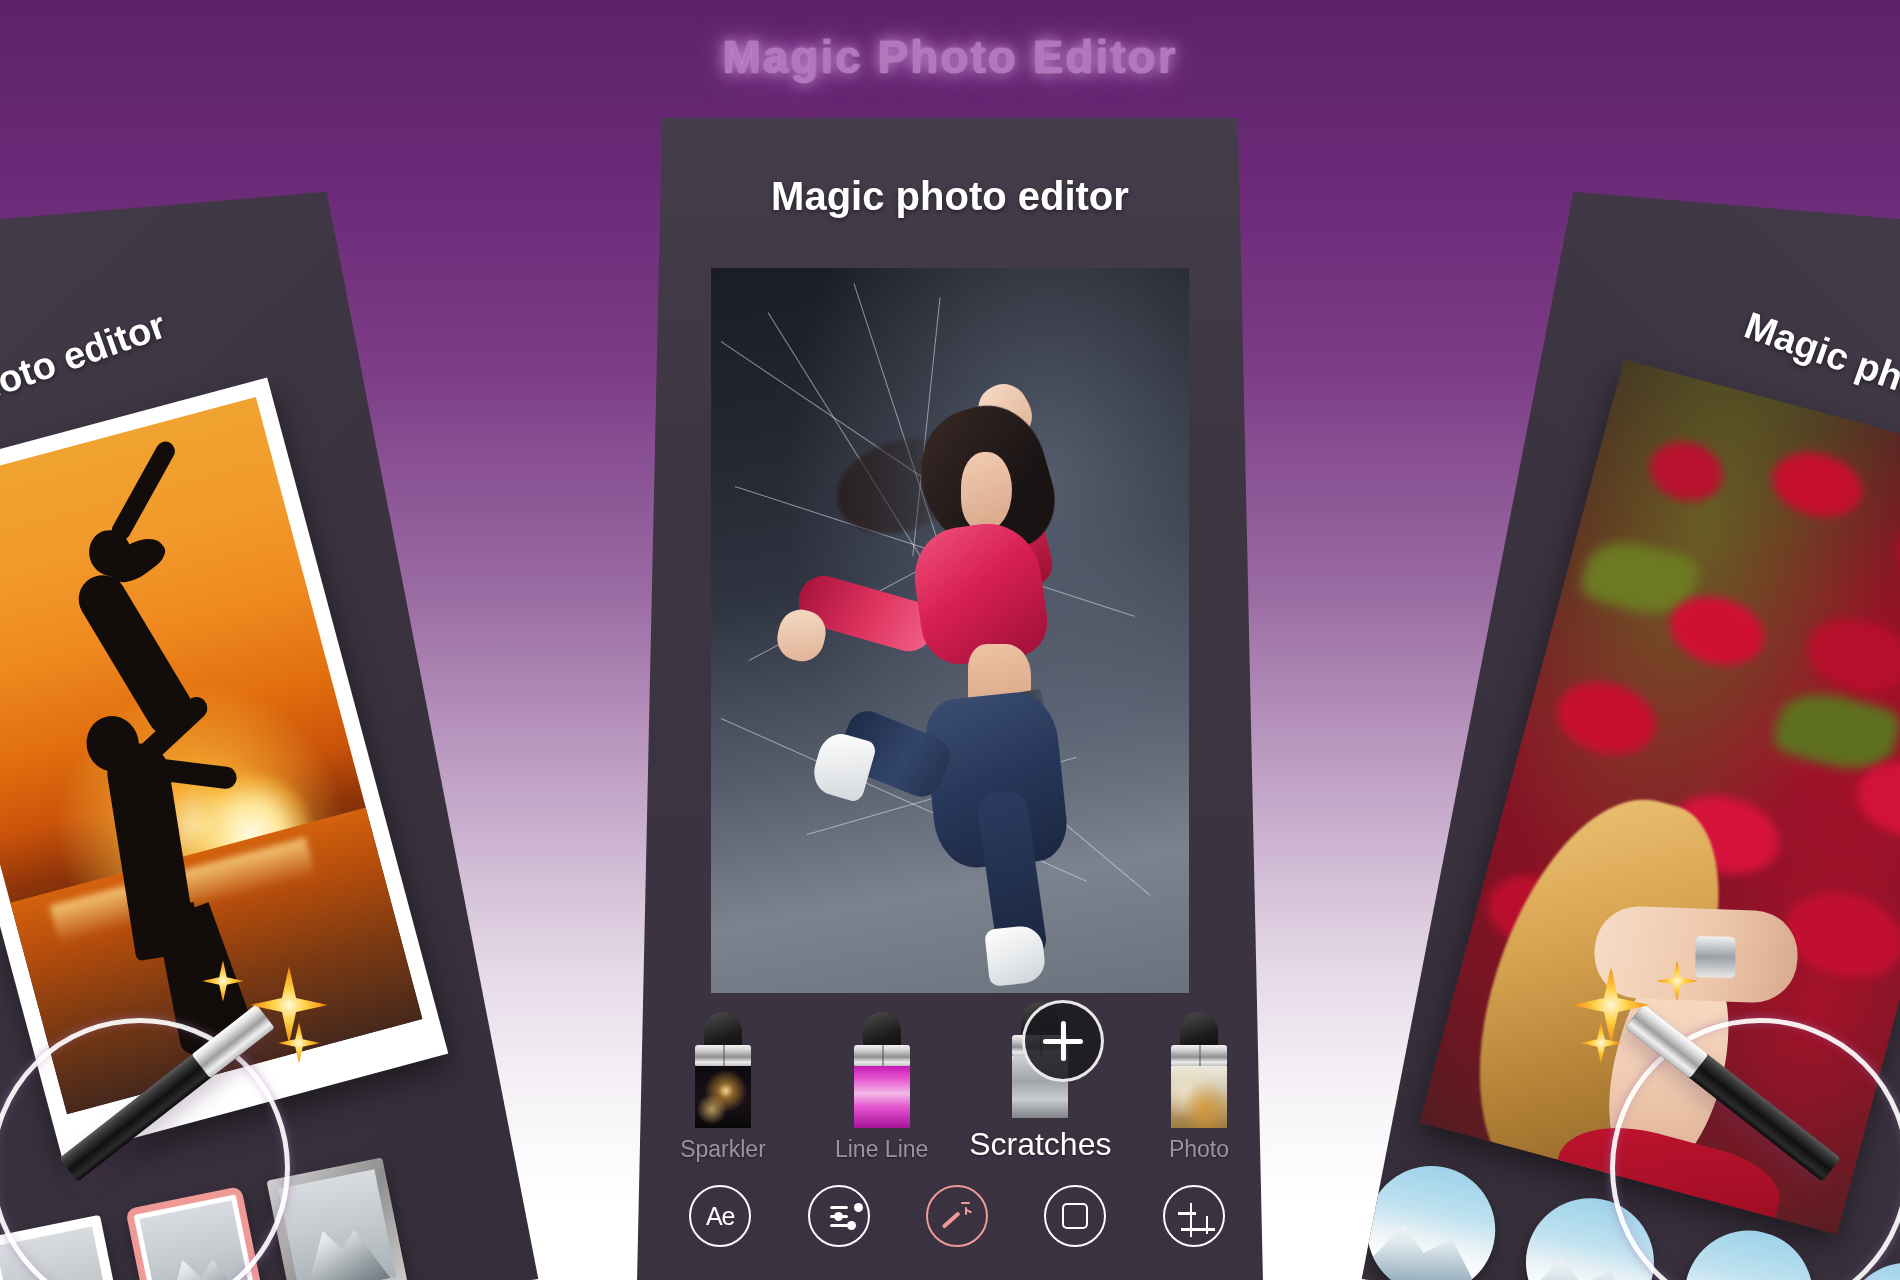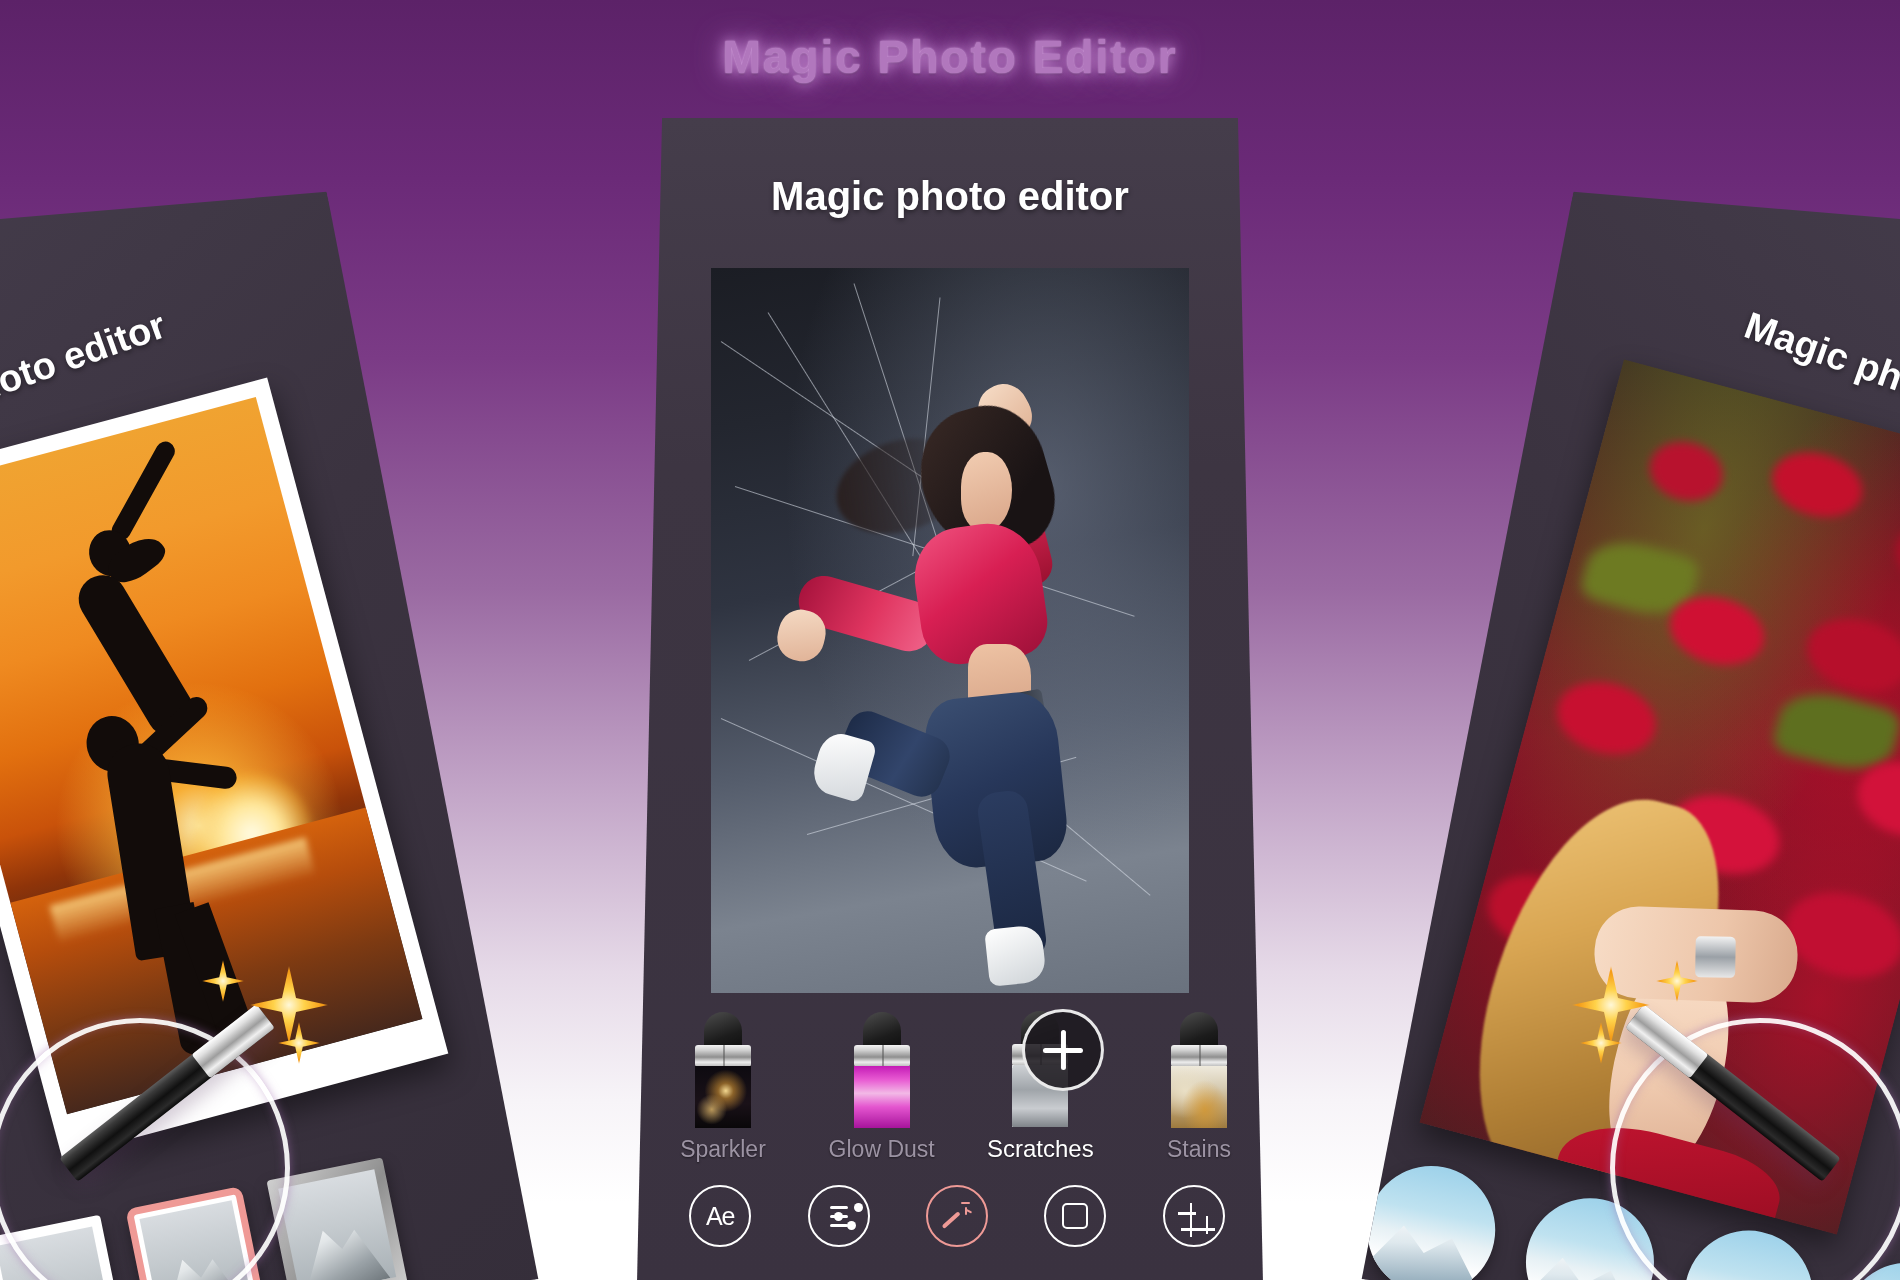--- a/index.html
+++ b/index.html
@@ -216,21 +216,21 @@
               background:linear-gradient(160deg,#4d4d4d 0%, #1c1c1c 60%, #0c0c0c 100%);
               border-radius:19px 19px 6px 6px; }
   .brush-ring{ position:absolute; left:3px; top:33px; width:56px; height:22px;
               background:linear-gradient(180deg,#f4f4f4 0%, #cfcfcf 25%, #8f8f8f 55%, #ededed 78%, #b5b5b5 100%);
               border-radius:3px; }
   .brush-ring:after{ content:""; position:absolute; left:50%; top:0; width:2px; height:100%;
               background:rgba(80,80,80,.5); }
   .brush-barrel{ position:absolute; left:3px; top:54px; width:56px; height:62px; overflow:hidden; }
   .brush-label{ margin-top:8px; font-size:23px; color:#9c93a3; white-space:nowrap;
                 text-shadow:0 1px 2px rgba(0,0,0,.5); }
-  .brush.active .brush-label{ color:#ffffff; font-size:24px; }
+  .brush.active .brush-label{ color:#ffffff; font-size:32px; }
   .brush-plus{ position:absolute; left:50%; top:-2px; transform:translateX(-22%);
     width:82px; height:82px; border-radius:50%;
     background:rgba(30,26,32,.88); border:3px solid rgba(255,255,255,.9);
     display:flex; align-items:center; justify-content:center; }
   .brush-plus:before{ content:""; position:absolute; width:40px; height:5px; background:#fff; border-radius:3px;}
   .brush-plus:after{ content:""; position:absolute; width:5px; height:40px; background:#fff; border-radius:3px;}
   .bx-sparkler{ background:
       radial-gradient(circle at 55% 40%, rgba(255,226,150,.95) 0%, rgba(255,180,60,.5) 16%, rgba(10,8,12,0) 44%),
       radial-gradient(circle at 30% 70%, rgba(255,210,120,.7) 0%, rgba(10,8,12,0) 26%),
       linear-gradient(180deg,#0d0a10,#1a1118 60%,#090709); width:100%; height:100%; }
@@ -429,21 +429,21 @@
       </div>
 
       <div class="brush">
         <div class="brush-body">
           <div class="brush-tip"></div>
           <div class="brush-ring"></div>
           <div class="brush-barrel">
               <div class="bx-glow"></div>
             </div>
         </div>
-        <div class="brush-label">Glow Dust</div>
+        <div class="brush-label">Line Line</div>
       </div>
 
       <div class="brush active">
         <div class="brush-body">
           <div class="brush-tip"></div>
           <div class="brush-ring"></div>
           <div class="brush-barrel">
               <div class="bx-scratch"></div>
             </div>
           <div class="brush-plus"></div>
@@ -453,21 +453,21 @@
 
 
       <div class="brush">
         <div class="brush-body">
           <div class="brush-tip"></div>
           <div class="brush-ring"></div>
           <div class="brush-barrel">
               <div class="bx-stains"></div>
             </div>
         </div>
-        <div class="brush-label">Stains</div>
+        <div class="brush-label">Photo</div>
       </div>
     </div>
 
     <div class="bottom-nav">
 
       <div class="nav-btn">
         <span class="nav-ae">Ae</span>
       </div>
 
       <div class="nav-btn">

